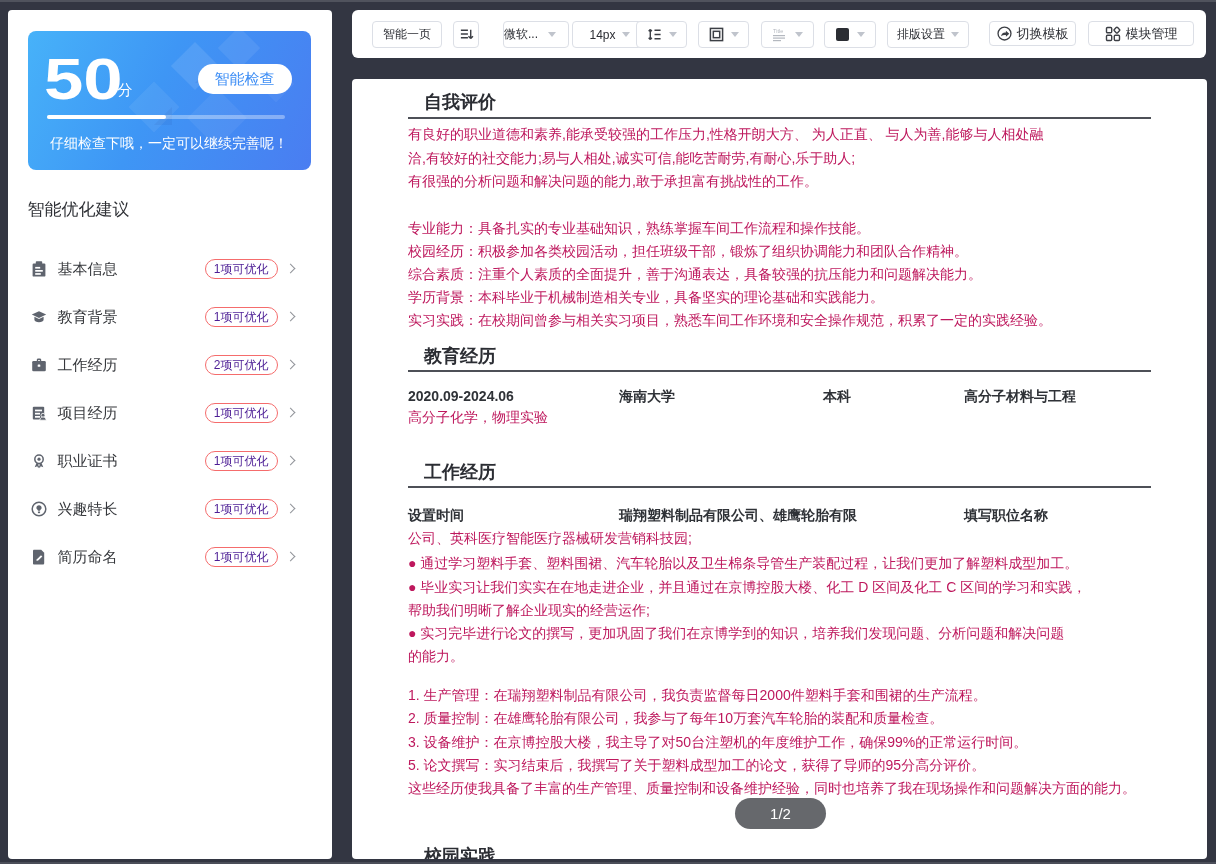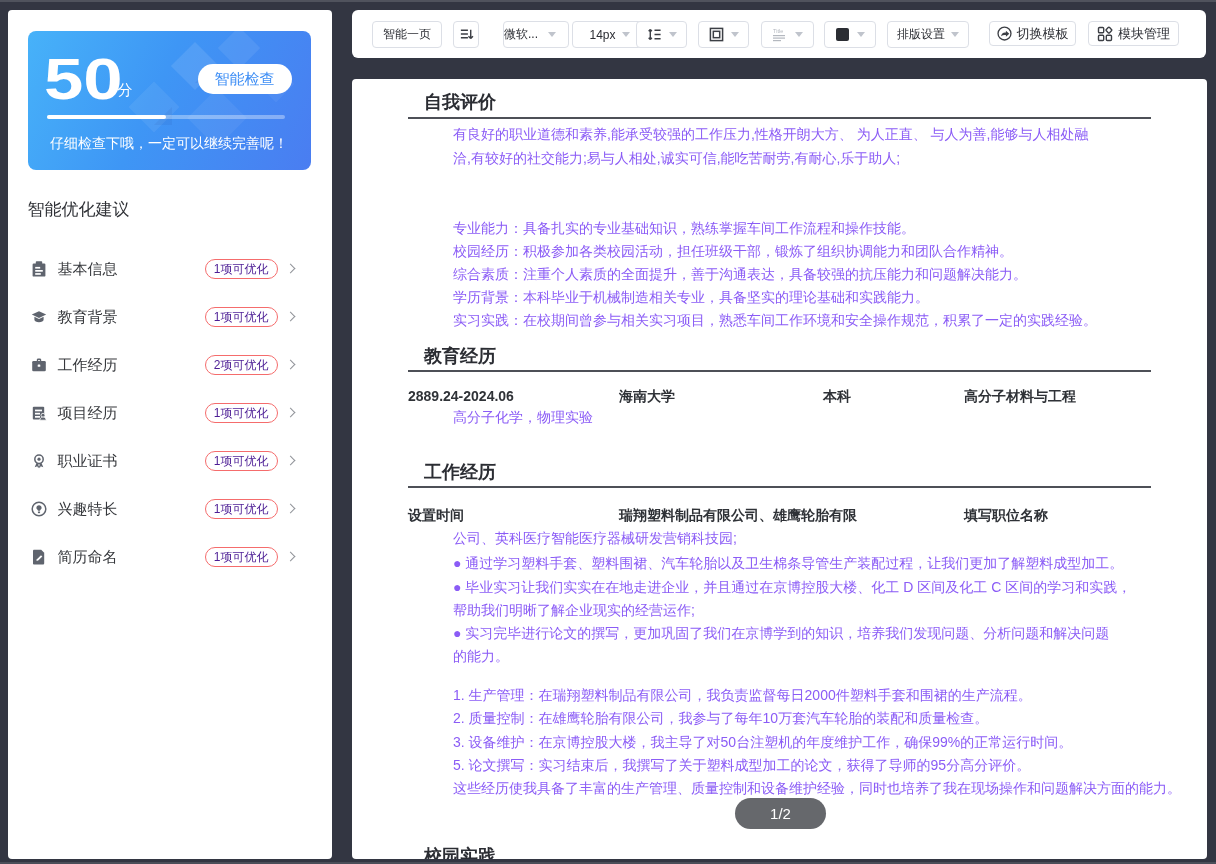--- a/index.html
+++ b/index.html
@@ -26,21 +26,21 @@
 .item .chev { position:absolute; right:38px; top:20px; width:7px; height:7px; border-top:1.6px solid #909399; border-right:1.6px solid #909399; transform:rotate(45deg); }
 
 .toolbar { position:absolute; left:352px; top:10px; width:854px; height:48px; background:#fff; border-radius:6px; }
 .tbtn { position:absolute; top:11px; height:27px; background:#fff; border:1px solid #dcdfe6; border-radius:4px;
   font-size:12px; color:#2b2d33; display:flex; align-items:center; justify-content:center; }
 .tri { width:0; height:0; border-left:4.5px solid transparent; border-right:4.5px solid transparent; border-top:5.5px solid #c0c4cc; }
 
 .doc { position:absolute; left:352px; top:79px; width:855px; height:780px; background:#fff; border-radius:4px; overflow:hidden; }
 .h2 { position:absolute; left:56px; font-size:18px; font-weight:bold; color:#2b2d33; line-height:18px;margin-left:16px; }
 .hr { position:absolute; left:56px; width:743px; height:2px; background:#4d5057; }
-.para { position:absolute; left:56px; width:760px; font-size:14px; line-height:23.2px; color:#8b5cf6;margin-left:45px; }
+.para { position:absolute; left:56px; width:760px; font-size:14px; line-height:23.2px; color:#be185d; }
 .bold14 { position:absolute; font-size:14px; font-weight:bold; color:#2f3237; line-height:18px; }
 .pagepill { position:absolute; left:383px; top:719px; width:91px; height:31px; border-radius:15.5px;
   background:rgba(75,77,82,0.85); color:#fff; font-size:15px; text-align:center; line-height:31px; }
 </style>
 </head>
 <body>
 <div class="topstrip"></div>
 <div style="position:absolute;left:0;bottom:0;width:1216px;height:2px;background:#4b4e59;"></div>
 
 <div class="panel">
@@ -176,46 +176,47 @@
     </div>
   <div class="tbtn" style="left:472px;width:52px;">
       <span style="display:inline-block;width:13px;height:13px;background:#2b2d33;border-radius:2px;"></span>
       <span class="tri" style="margin-left:8px;"></span>
     </div>
   <div class="tbtn" style="left:535px;width:82px;">排版设置<span class="tri" style="margin-left:6px;"></span></div>
   <div class="tbtn" style="left:637px;width:87px;height:25px;font-size:13px;"><svg width="15" height="15" viewBox="0 0 16 16" style="margin-right:5px;">
         <circle cx="8" cy="8" r="6.9" fill="none" stroke="#3c3f45" stroke-width="1.4"></circle>
         <path fill="#3c3f45" d="M4.4 10.8c0.2-2.4 1.9-3.9 4.2-3.9h0.9V5.1l3.6 3.2-3.6 3.2v-1.9H8.4c-1.7 0-3 0.4-4 1.2z"></path>
       </svg>切换模板</div>
-  <div class="tbtn" style="left:736px;width:91px;height:25px;font-size:13px;"><svg width="16" height="16" viewBox="0 0 16 16" fill="none" stroke="#3c3f45" stroke-width="1.4" style="margin-right:5px;">
+  <div class="tbtn" style="left:736px;width:106px;height:25px;font-size:13px;"><svg width="16" height="16" viewBox="0 0 16 16" fill="none" stroke="#3c3f45" stroke-width="1.4" style="margin-right:5px;">
         <rect x="1.5" y="1.5" width="5.2" height="5.2" rx="1"></rect>
         <rect x="1.5" y="9.3" width="5.2" height="5.2" rx="1"></rect>
         <rect x="9.3" y="9.3" width="5.2" height="5.2" rx="1"></rect>
         <rect x="9.6" y="1.8" width="4.6" height="4.6" rx="1" transform="rotate(45 11.9 4.1)"></rect>
       </svg>模块管理</div>
 </div>
 
 <div class="doc">
   <div class="h2" style="top:14px;">自我评价</div>
   <div class="hr" style="top:37.5px;"></div>
   <div class="para" style="top:44.4px;">
     <div>有良好的职业道德和素养,能承受较强的工作压力,性格开朗大方、 为人正直、 与人为善,能够与人相处融</div>
     <div>洽,有较好的社交能力;易与人相处,诚实可信,能吃苦耐劳,有耐心,乐于助人;</div>
+    <div>有很强的分析问题和解决问题的能力,敢于承担富有挑战性的工作。</div>
   </div>
   <div class="para" style="top:137.5px;">
     <div>专业能力：具备扎实的专业基础知识，熟练掌握车间工作流程和操作技能。</div>
     <div>校园经历：积极参加各类校园活动，担任班级干部，锻炼了组织协调能力和团队合作精神。</div>
     <div>综合素质：注重个人素质的全面提升，善于沟通表达，具备较强的抗压能力和问题解决能力。</div>
     <div>学历背景：本科毕业于机械制造相关专业，具备坚实的理论基础和实践能力。</div>
     <div>实习实践：在校期间曾参与相关实习项目，熟悉车间工作环境和安全操作规范，积累了一定的实践经验。</div>
   </div>
 
   <div class="h2" style="top:268.2px;">教育经历</div>
   <div class="hr" style="top:291px;"></div>
-  <div class="bold14" style="left:56px;top:308px;">2889.24-2024.06</div>
+  <div class="bold14" style="left:56px;top:308px;">2020.09-2024.06</div>
   <div class="bold14" style="left:267px;top:308px;">海南大学</div>
   <div class="bold14" style="left:471px;top:308px;">本科</div>
   <div class="bold14" style="left:612px;top:308px;">高分子材料与工程</div>
   <div class="para" style="top:327.1px;">
       <div>高分子化学，物理实验</div>
     </div>
 
   <div class="h2" style="top:383.6px;">工作经历</div>
   <div class="hr" style="top:406.6px;"></div>
   <div class="bold14" style="left:56px;top:426.5px;">设置时间</div>

